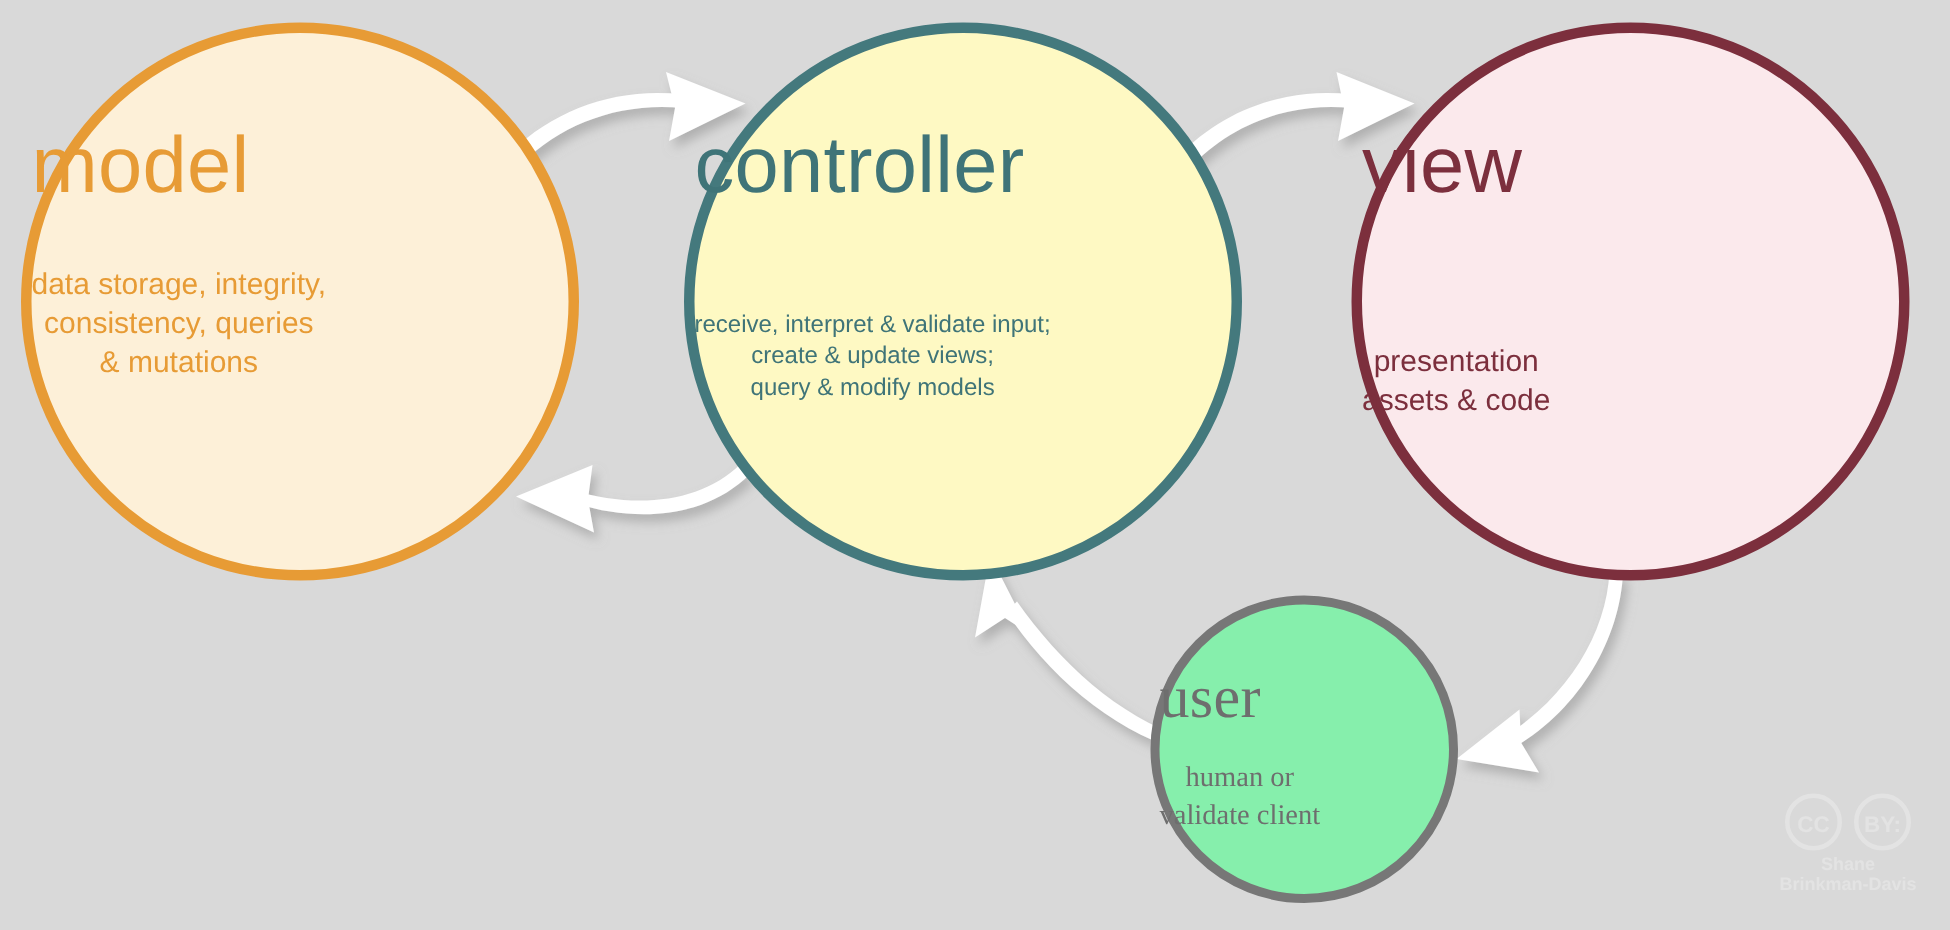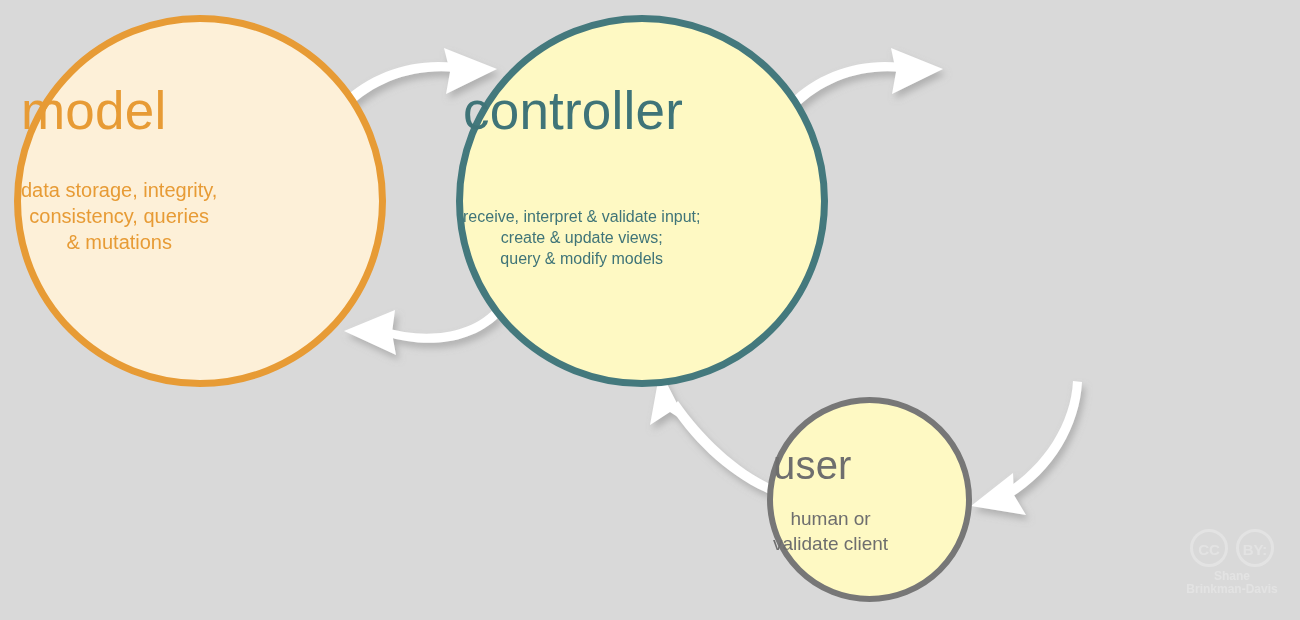--- a/index.html
+++ b/index.html
@@ -119,22 +119,23 @@
     margin-top: 79px;
   }
 
   
   #node-user {
     left: 767px;
     top: 397px;
     width: 205px;
     height: 205px;
     border: 6px solid #777777;
-    background: #fef9c3;
-    justify-content: flex-start;
+    background: #86efac;
+    justify-content: flex-start;
+    font-family: Liberation Serif, serif;
   }
   #node-user .node-title {
     color: #6e6e6e;
     font-size: 40px;
     margin-top: 42px;
   }
   #node-user .node-desc {
     color: #6e6e6e;
     font-size: 19px;
     margin-top: 10px;
@@ -225,20 +226,25 @@
 &amp; mutations</div>
   </div>
 
   <div class="node" id="node-controller">
     <div class="node-title">controller</div>
     <div class="node-desc">receive, interpret &amp; validate input;
 create &amp; update views;
 query &amp; modify models</div>
   </div>
 
+  <div class="node" id="node-view">
+    <div class="node-title">view</div>
+    <div class="node-desc">presentation
+assets &amp; code</div>
+  </div>
 
   <div class="node" id="node-user">
     <div class="node-title">user</div>
     <div class="node-desc">human or
 validate client</div>
   </div>
 
   <div id="cc-badge">
     <div class="cc-marks">
       <svg width="40" height="40" viewBox="0 0 40 40">

